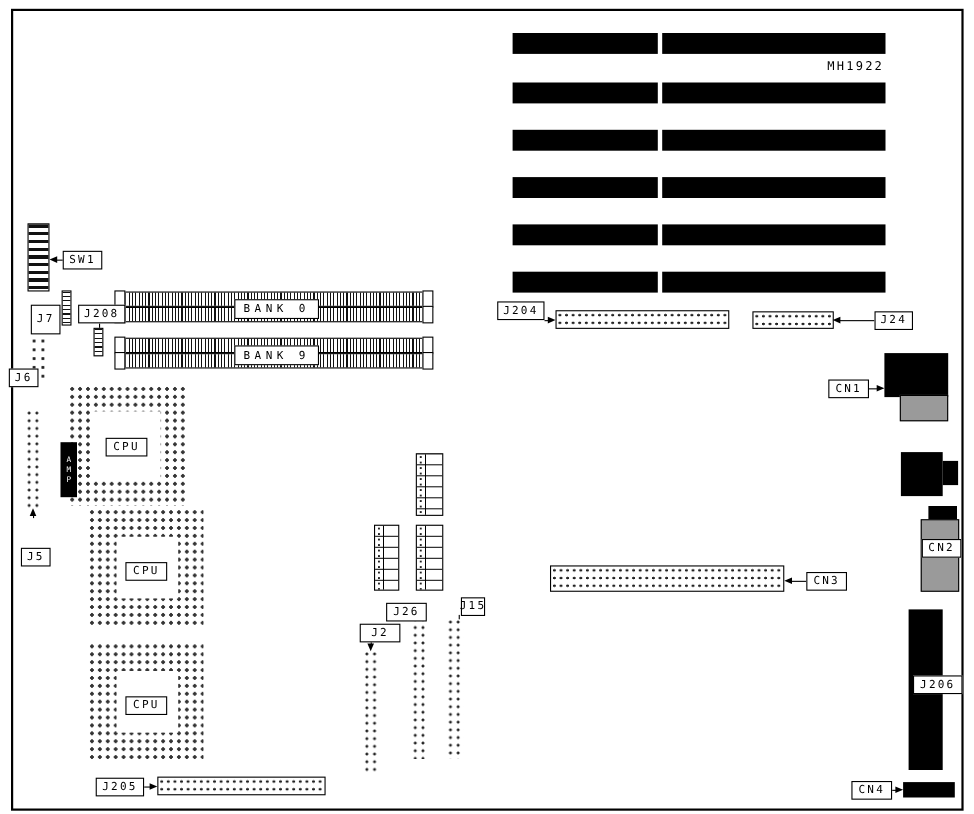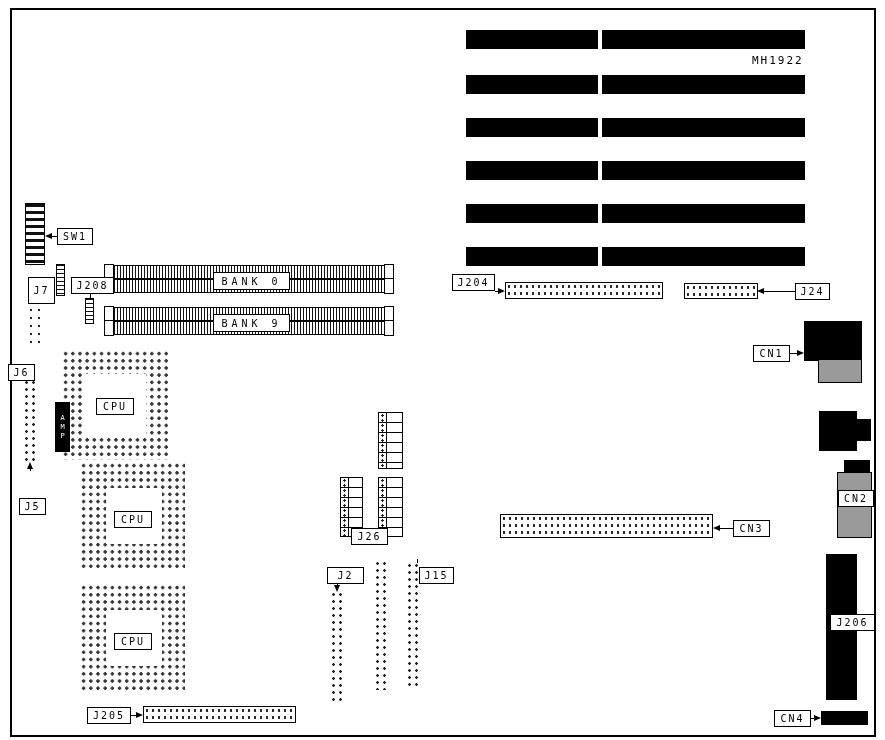--- a/index.html
+++ b/index.html
@@ -82,21 +82,21 @@
     <div class="simm-cap"></div>
   </div>
   <div class="abs simm" style="left:104px;top:321px;width:290px;height:14px">
     <div class="simm-cap"></div>
     <div class="simm-bar"></div>
     <div class="simm-cap"></div>
   </div>
   <div class="abs lbl" style="left:213px;top:314px;width:77px;height:18px;letter-spacing:4px">BANK 9</div>
 
   <div class="abs pins-v grid-sm" style="left:27px;top:306px;width:17px;height:40px"></div>
-  <div class="abs lbl" style="left:8px;top:364px;width:27px;height:17px">J6</div>
+  <div class="abs lbl" style="left:8px;top:335px;width:27px;height:17px">J6</div>
 
   <div class="abs pins-v" style="left:23px;top:372px;width:15px;height:90px"></div>
   <div class="abs arr arr-u" style="left:27px;top:462px"></div>
   <div class="abs vline" style="left:30px;top:467px;height:4px"></div>
   <div class="abs lbl" style="left:19px;top:498px;width:27px;height:17px">J5</div>
 
   <div class="abs cpu-socket" style="left:62px;top:350px;width:108px;height:110px"></div>
   <div class="abs cpu-center" style="left:84px;top:374px;width:62px;height:62px"></div>
   <div class="abs lbl" style="left:96px;top:398px;width:38px;height:17px">CPU</div>
   <div class="abs chip-dark" style="left:55px;top:402px;width:15px;height:50px">AMP</div>
@@ -106,22 +106,22 @@
   <div class="abs lbl" style="left:114px;top:511px;width:38px;height:17px">CPU</div>
 
   <div class="abs cpu-socket" style="left:80px;top:584px;width:105px;height:108px"></div>
   <div class="abs cpu-center" style="left:106px;top:610px;width:56px;height:56px"></div>
   <div class="abs lbl" style="left:114px;top:633px;width:38px;height:17px">CPU</div>
 
   <div class="abs tblock" style="left:378px;top:412px;width:25px;height:57px"></div>
   <div class="abs tblock" style="left:340px;top:477px;width:23px;height:60px"></div>
   <div class="abs tblock" style="left:378px;top:477px;width:25px;height:60px"></div>
 
-  <div class="abs lbl" style="left:351px;top:528px;width:37px;height:17px">J26</div>
-  <div class="abs lbl" style="left:419px;top:567px;width:35px;height:17px">J15</div>
+  <div class="abs lbl" style="left:351px;top:548px;width:37px;height:17px">J26</div>
+  <div class="abs lbl" style="left:419px;top:543px;width:22px;height:17px">J15</div>
   <div class="abs vline" style="left:417px;top:559px;height:4px"></div>
   <div class="abs pins-v" style="left:374px;top:560px;width:15px;height:130px"></div>
   <div class="abs pins-v" style="left:406px;top:562px;width:15px;height:128px"></div>
   <div class="abs lbl" style="left:327px;top:567px;width:37px;height:17px">J2</div>
   <div class="abs vline" style="left:337px;top:583px;height:4px"></div>
   <div class="abs arr arr-d" style="left:334px;top:585px"></div>
   <div class="abs pins-v" style="left:330px;top:591px;width:15px;height:113px"></div>
 
   <div class="abs pins-h" style="left:505px;top:282px;width:158px;height:17px"></div>
   <div class="abs lbl" style="left:452px;top:274px;width:43px;height:17px">J204</div>

